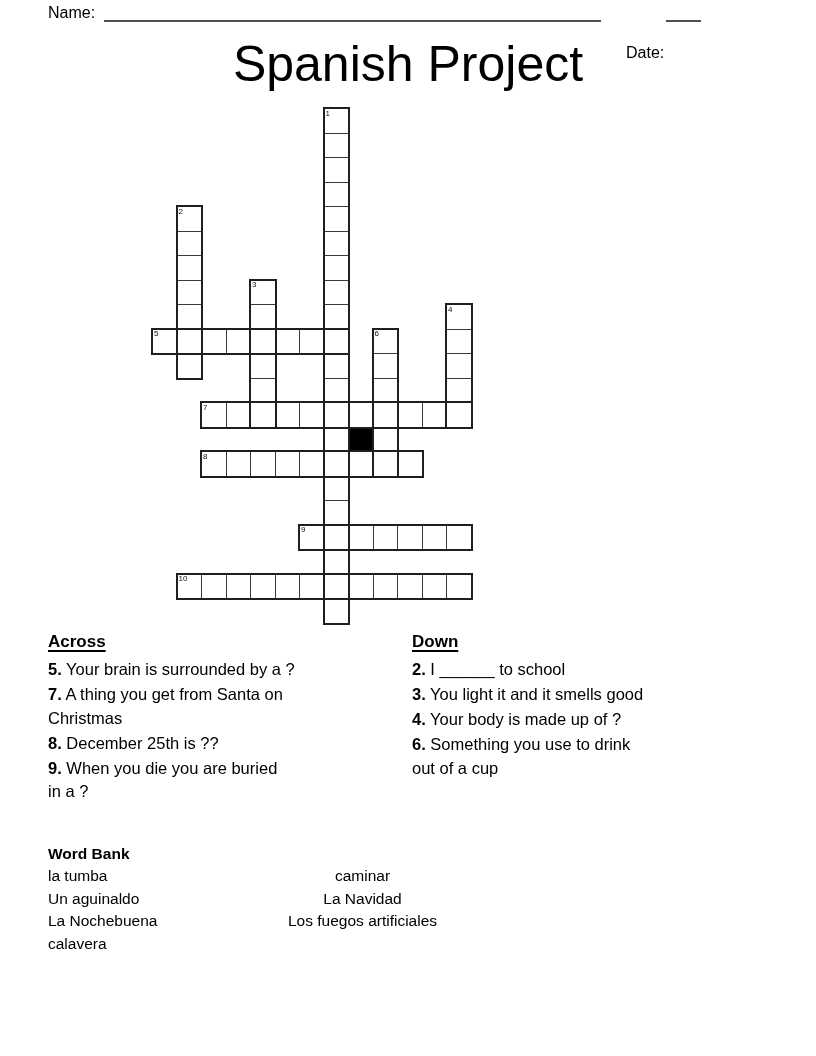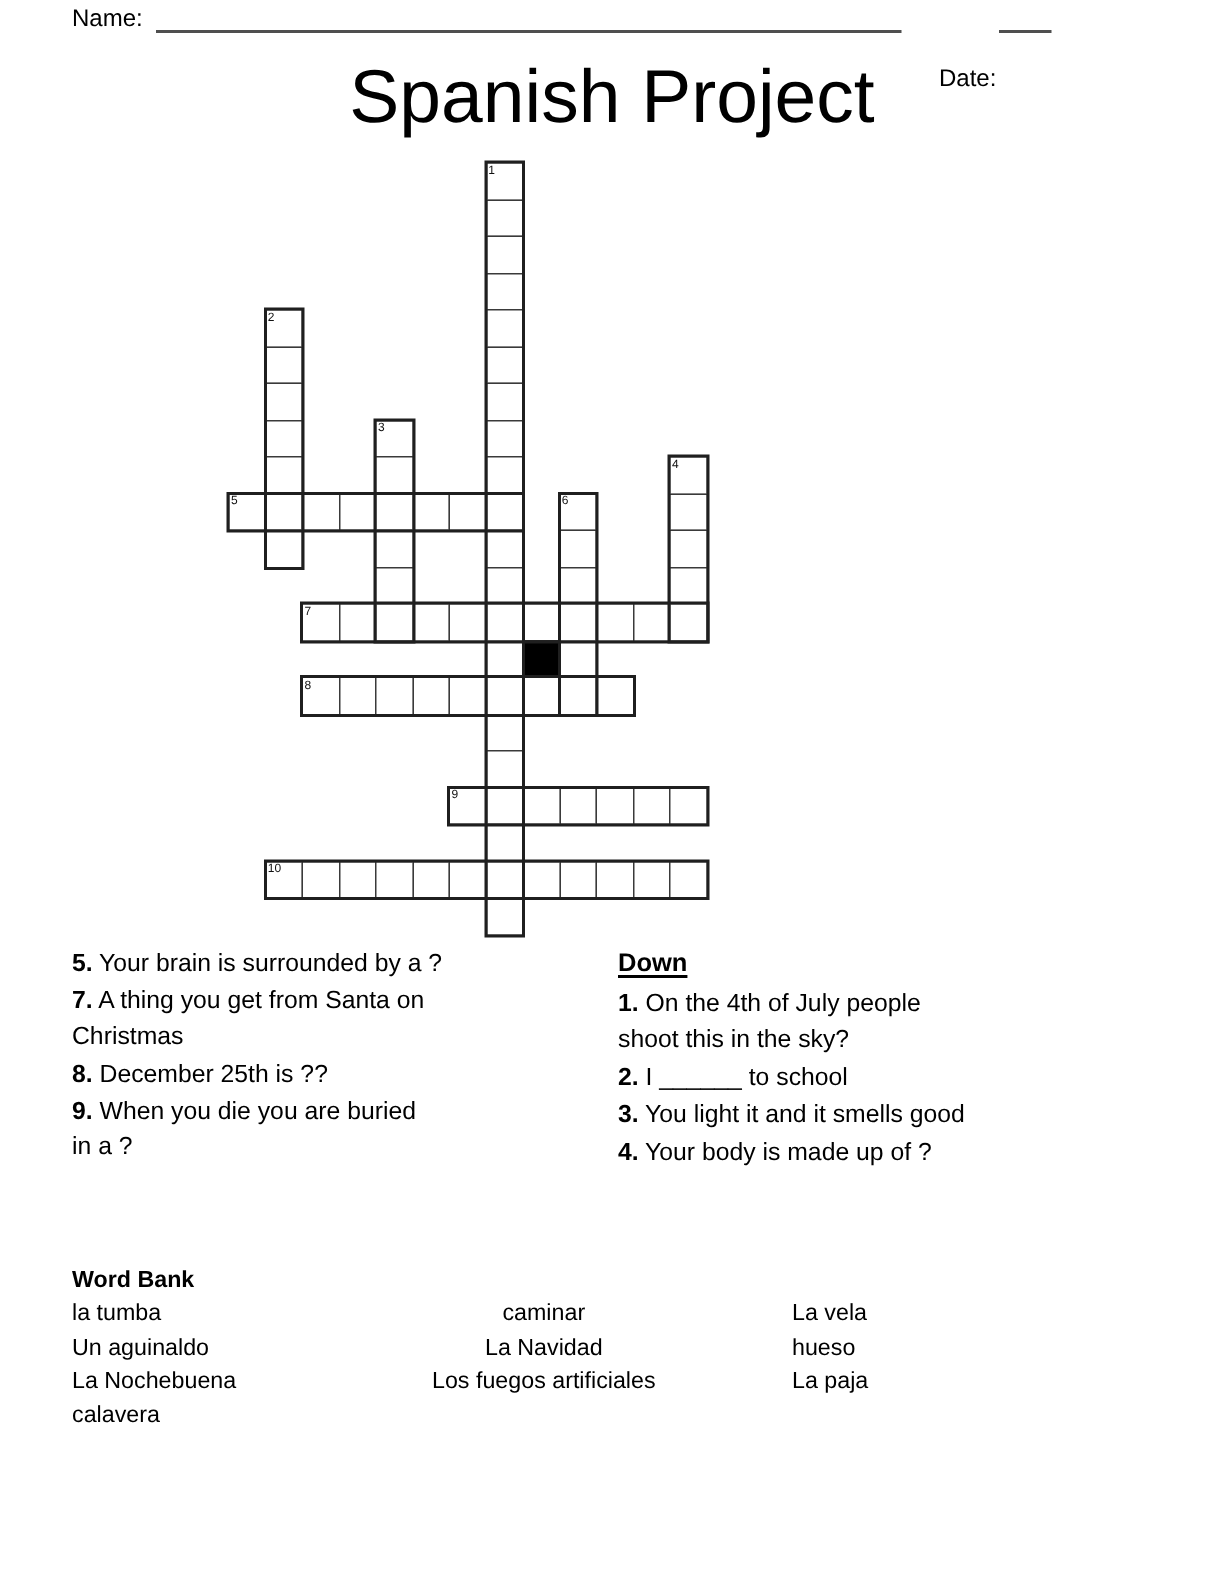--- a/index.html
+++ b/index.html
@@ -168,49 +168,45 @@
       <div class="cw-num" style="left: 51px; top: 295.5px;">7</div>
       <div class="cw-outline" style="left: 48px; top: 342px; width: 223.5px; height: 27.5px;"></div>
       <div class="cw-num" style="left: 51px; top: 344.5px;">8</div>
       <div class="cw-outline" style="left: 146px; top: 415.5px; width: 174.5px; height: 27.5px;"></div>
       <div class="cw-num" style="left: 149px; top: 418px;">9</div>
       <div class="cw-outline" style="left: 23.5px; top: 464.5px; width: 297px; height: 27.5px;"></div>
       <div class="cw-num" style="left: 26.5px; top: 467px;">10</div>
     </div>
 
   <div class="clues-col" id="across-col">
+    <div class="clues-heading">Across</div>
     <div id="across-list">
         <div class="clue"><span class="clue-num">5.</span> Your brain is surrounded by a ?</div>
         <div class="clue"><span class="clue-num">7.</span> A thing you get from Santa on<br>Christmas</div>
         <div class="clue"><span class="clue-num">8.</span> December 25th is ??</div>
         <div class="clue"><span class="clue-num">9.</span> When you die you are buried<br>in a ?</div>
       </div>
   </div>
 
   <div class="clues-col" id="down-col">
     <div class="clues-heading">Down</div>
     <div id="down-list">
-        <div class="clue"><span class="clue-num">1.</span> On the 4th of July people<br>shoot this in the sky?</div>
         <div class="clue"><span class="clue-num">2.</span> I ______ to school</div>
         <div class="clue"><span class="clue-num">3.</span> You light it and it smells good</div>
         <div class="clue"><span class="clue-num">4.</span> Your body is made up of ?</div>
+        <div class="clue"><span class="clue-num">6.</span> Something you use to drink<br>out of a cup</div>
       </div>
   </div>
 
   <div class="wb-heading">Word Bank</div>
   <div class="wb-col" id="wb-col-1">
       <div class="wb-item">la tumba</div>
       <div class="wb-item">Un aguinaldo</div>
       <div class="wb-item">La Nochebuena</div>
       <div class="wb-item">calavera</div>
     </div>
   <div class="wb-col" id="wb-col-2">
       <div class="wb-item">caminar</div>
       <div class="wb-item">La Navidad</div>
       <div class="wb-item">Los fuegos artificiales</div>
     </div>
-  <div class="wb-col" id="wb-col-3">
-      <div class="wb-item">La vela</div>
-      <div class="wb-item">hueso</div>
-      <div class="wb-item">La paja</div>
-    </div>
 
 </div>
 
 </body></html>

